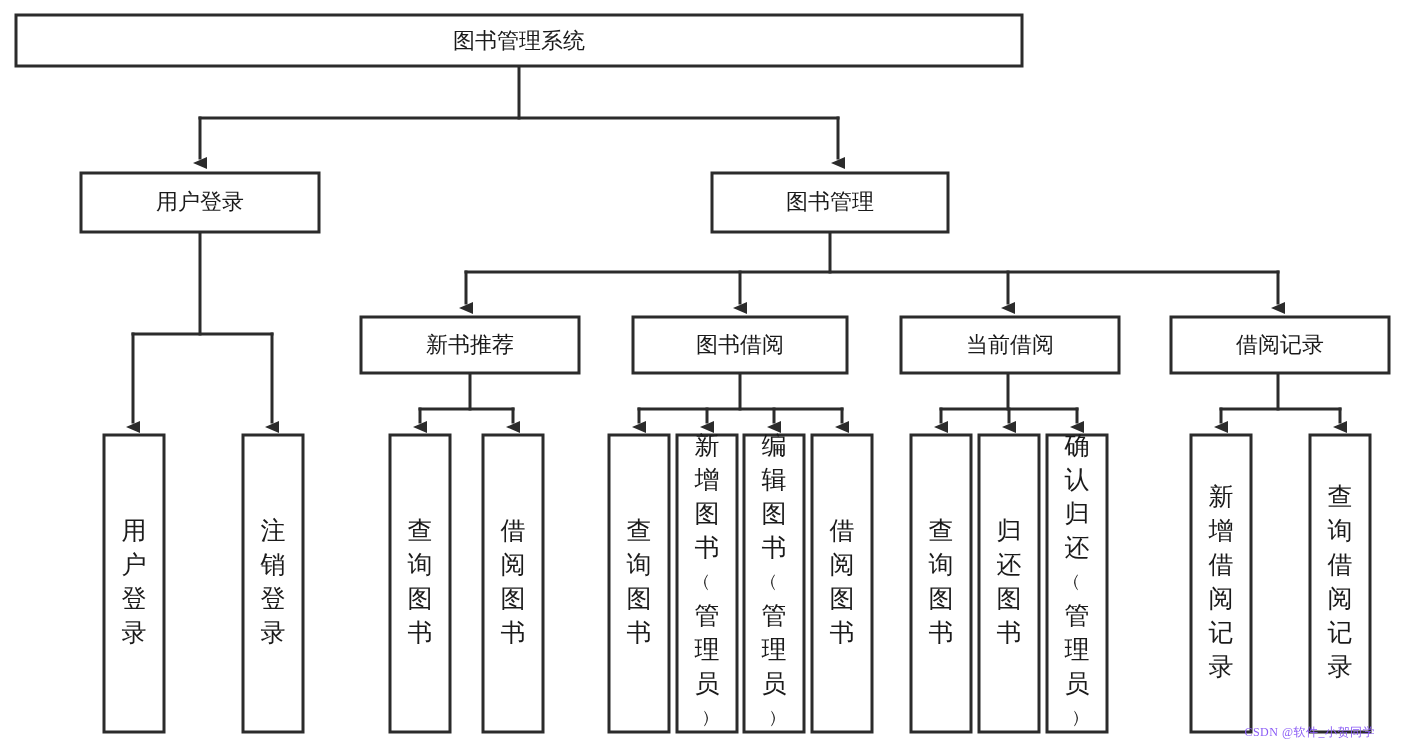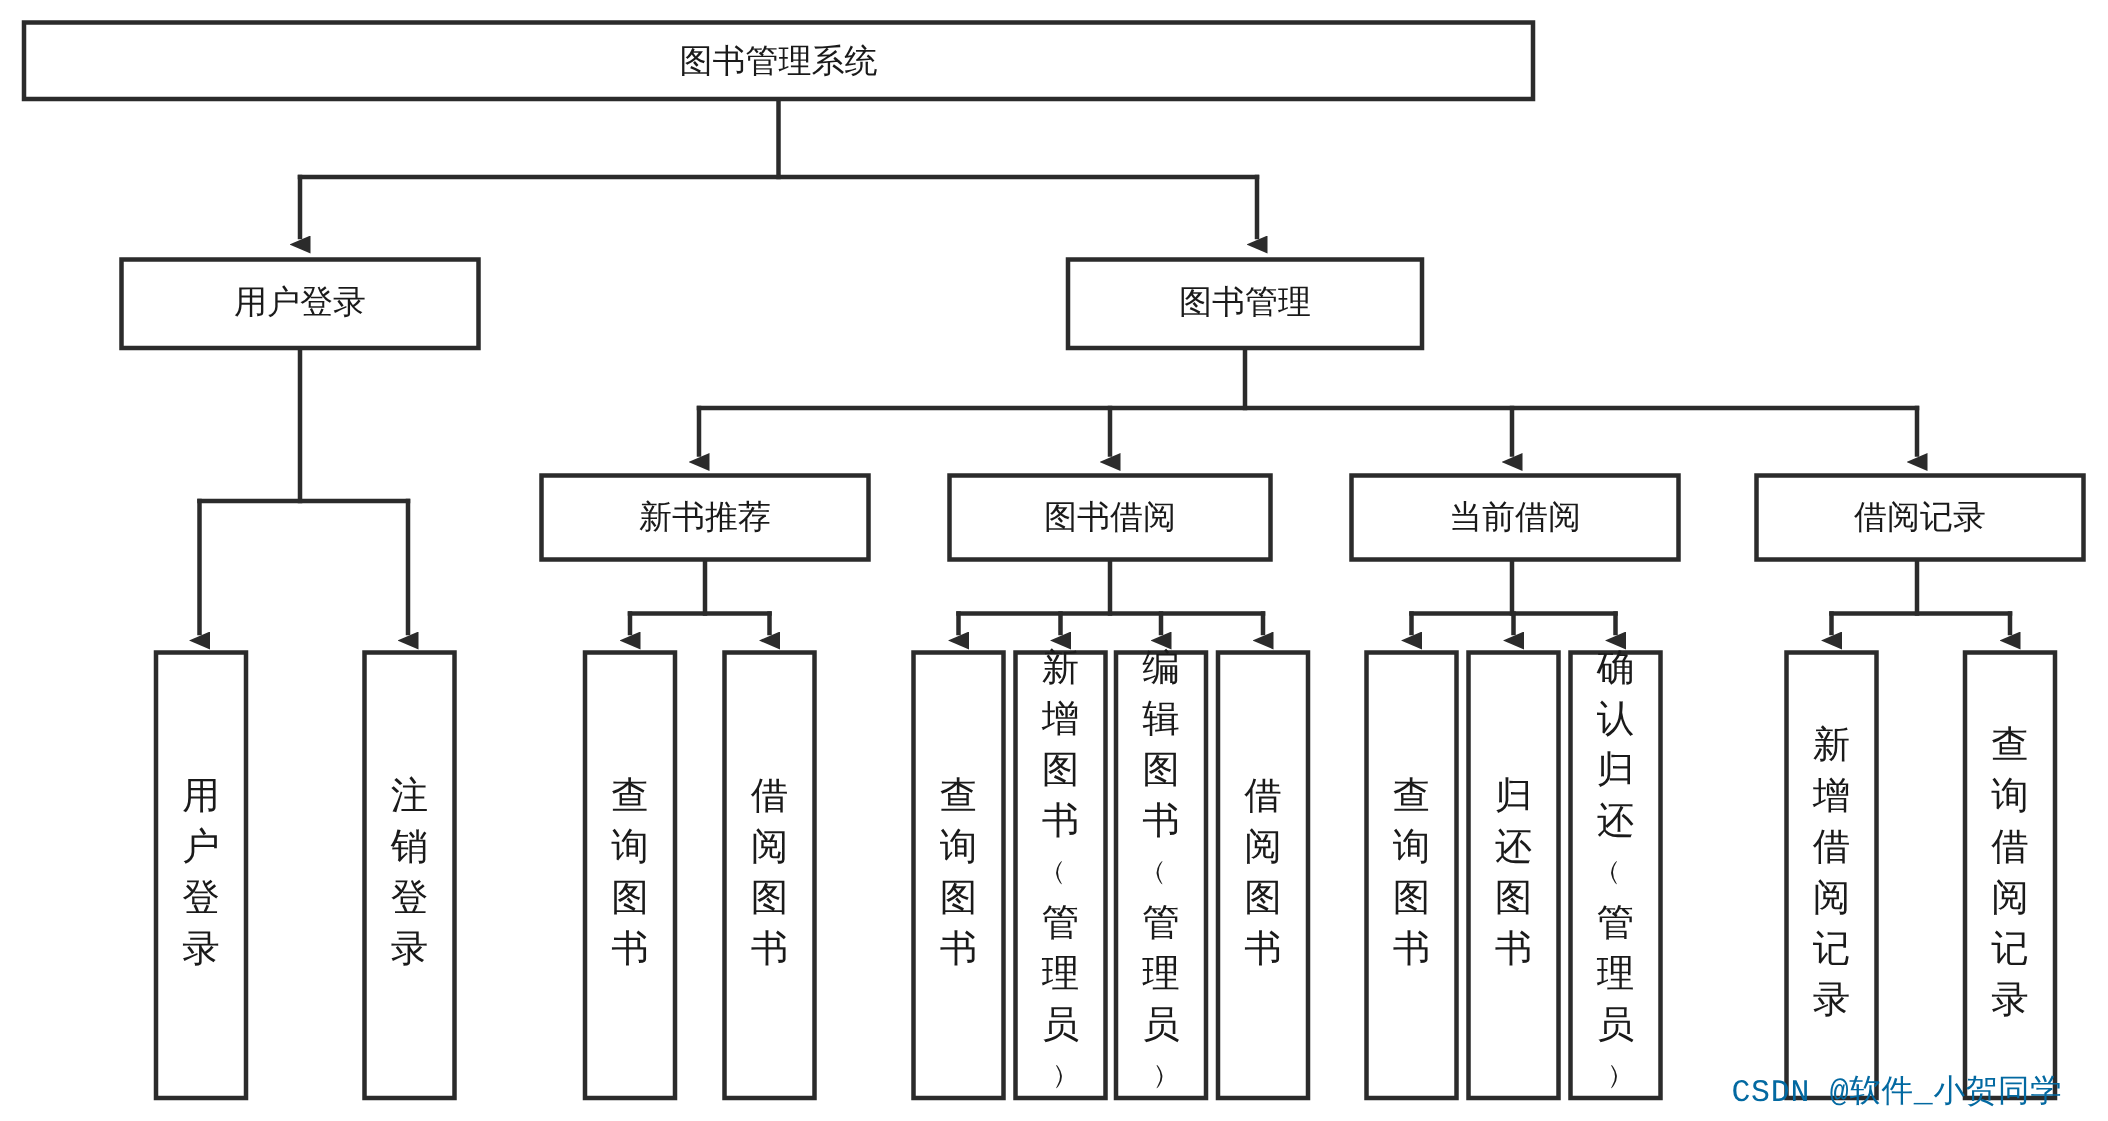--- a/index.html
+++ b/index.html
@@ -23,23 +23,23 @@
   }
   .leaf-label-v{
     fill:#1a1a1a;
     font-family:"Liberation Sans","DejaVu Sans",sans-serif;
     font-size:25px;
     text-anchor:middle;
   }
   .watermark{
     position:absolute;
     right:8px;bottom:6px;
-    font-family:Liberation Mono, monospace;
-    font-size:21px;
-    color:#0369a1;
+    font-family:Liberation Serif, serif;
+    font-size:12px;
+    color:#8b5cf6;
     letter-spacing:0.5px;
     white-space:nowrap;
     user-select:none;
   }
 </style>
 </head>
 <body>
 
 <div id="diagram-root">
 

